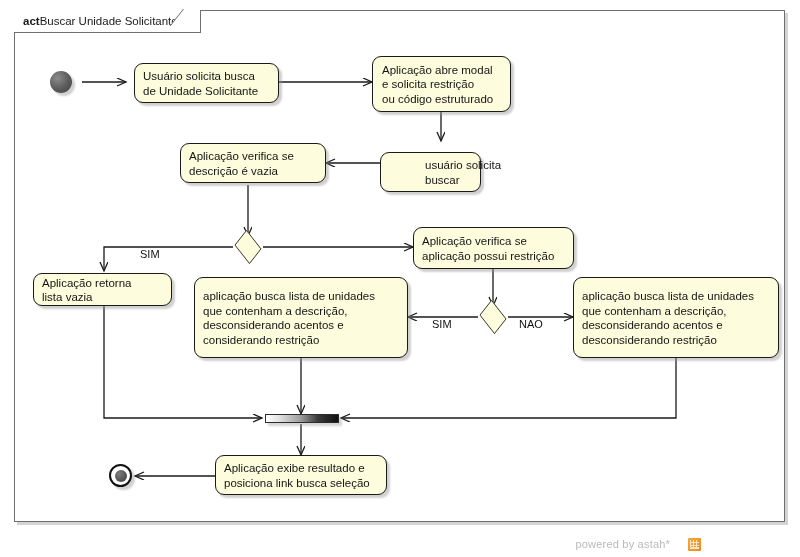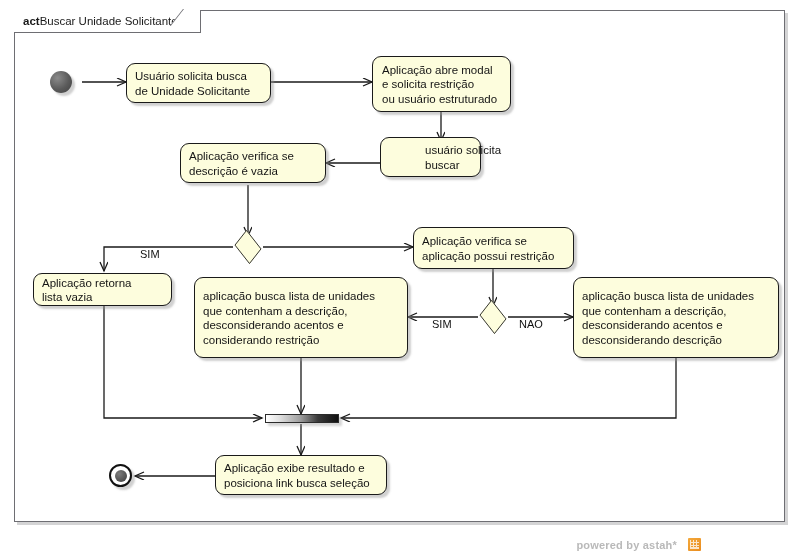--- a/index.html
+++ b/index.html
@@ -133,22 +133,22 @@
     position:absolute;
     font-size:11px;
     color:#111;
     white-space:nowrap;
   }
 
   
   .watermark{
     position:absolute;
     right:11px;bottom:6px;
-    display:flex;align-items:flex-end;gap:11px;
-    font-size:11px;color:#b9b9b9;font-weight:bold;
+    display:flex;align-items:flex-start;gap:18px;
+    font-size:11px;color:#b9b9b9;font-weight:normal;
     letter-spacing:.2px;
   }
   .wm-logo{
     width:13px;height:13px;
     background:
       linear-gradient(135deg,#f4a93c 0%,#e98c1e 100%);
     position:relative;display:inline-block;
     border-radius:1px;
   }
   .wm-logo::after{
@@ -205,32 +205,32 @@
       <path d="M676,358 L676,418 L341,418" marker-end="url(#ah)"></path>
 
       <path d="M301,424 L301,455" marker-end="url(#ah)"></path>
 
       <path d="M215,476 L135,476" marker-end="url(#ah)"></path>
     </g>
   </svg>
 
   <div class="initial" style="left:50px;top:71px;"></div>
 
-  <div class="node" style="left:126px;top:63px;width:145px;height:40px;justify-content:space-between;">
+  <div class="node" style="left:134px;top:63px;width:145px;height:40px;justify-content:space-between;">
     <span class="ln">Usuário solicita busca</span>
     <span class="ln">de Unidade Solicitante</span>
   </div>
 
   <div class="node" style="left:372px;top:56px;width:139px;height:56px;padding-left:9px;">
     <span class="ln">Aplicação abre modal</span>
     <span class="ln">e solicita restrição</span>
-    <span class="ln">ou usuário estruturado</span>
-  </div>
-
-  <div class="node" style="left:380px;top:137px;width:101px;height:40px;padding-left:44px;">
+    <span class="ln">ou código estruturado</span>
+  </div>
+
+  <div class="node" style="left:380px;top:152px;width:101px;height:40px;padding-left:44px;">
     <span class="ln">usuário solicita</span>
     <span class="ln">buscar</span>
   </div>
 
   <div class="node" style="left:180px;top:143px;width:146px;height:40px;">
     <span class="ln">Aplicação verifica se</span>
     <span class="ln">descrição é vazia</span>
   </div>
 
   <div class="node" style="left:413px;top:227px;width:161px;height:42px;">
@@ -247,21 +247,21 @@
     <span class="ln">aplicação busca lista de unidades</span>
     <span class="ln">que contenham a descrição,</span>
     <span class="ln">desconsiderando acentos e</span>
     <span class="ln">considerando restrição</span>
   </div>
 
   <div class="node" style="left:573px;top:277px;width:206px;height:81px;">
     <span class="ln">aplicação busca lista de unidades</span>
     <span class="ln">que contenham a descrição,</span>
     <span class="ln">desconsiderando acentos e</span>
-    <span class="ln">desconsiderando descrição</span>
+    <span class="ln">desconsiderando restrição</span>
   </div>
 
   <div class="node" style="left:215px;top:455px;width:172px;height:40px;">
     <span class="ln">Aplicação exibe resultado e</span>
     <span class="ln">posiciona link busca seleção</span>
   </div>
 
   <div class="final" style="left:109px;top:464px;"></div>
 
   <div class="diamond" style="left:233px;top:235px;">

